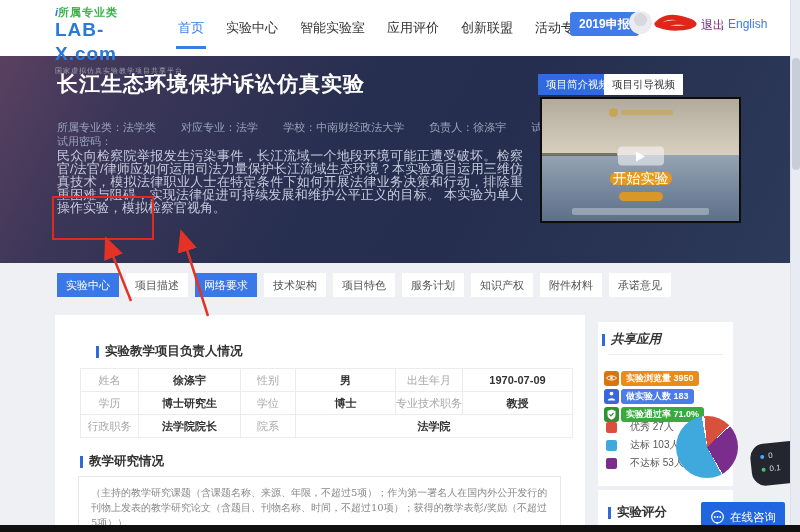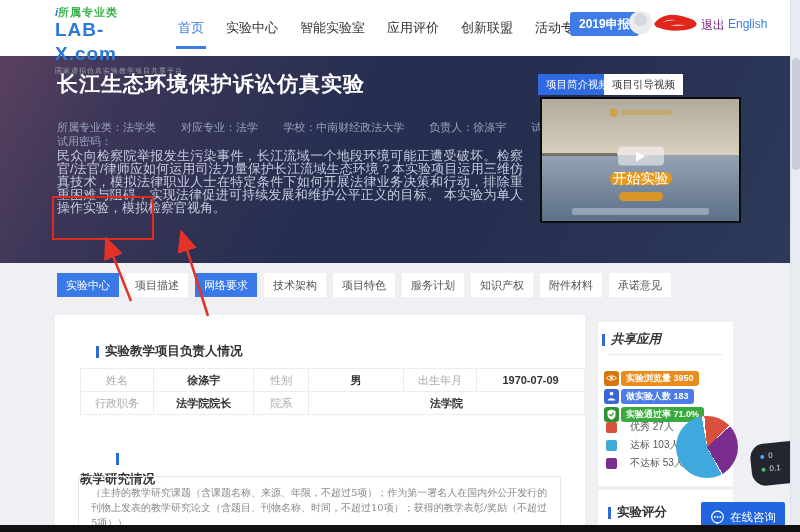--- a/index.html
+++ b/index.html
@@ -85,21 +85,21 @@
   .card{position:absolute;background:#fff;}
   .main-card{left:55px;top:315px;width:530px;height:217px;}
   .side-card1{left:598px;top:322px;width:135px;height:164px;}
   .side-card2{left:598px;top:490px;width:135px;height:42px;}
   .sec-head{display:flex;align-items:center;gap:6px;}
   .sec-bar{width:3px;height:12px;background:#2f6bd8;}
   .sec-title{font-size:12.5px;font-weight:bold;color:#333;}
 
   
   .info-table{position:absolute;left:25px;top:53px;border-collapse:collapse;table-layout:fixed;}
-  .info-table td{border:1px solid #ececec;height:22px;text-align:center;font-size:11px;padding:0 14px;
+  .info-table td{border:1px solid #ececec;height:22px;text-align:center;font-size:11px;padding:0 0;
                  overflow:hidden;white-space:nowrap;}
   .td-label{color:#a9a9a9;}
   .td-value{color:#333;font-weight:bold;}
 
   .note-box{position:absolute;left:23px;top:161px;width:457px;height:70px;border:1px solid #e8e8e8;
             padding:8px 12px 0 12px;}
   .note-text{margin:0;font-family:"DejaVu Serif",serif;font-size:10px;line-height:15px;color:#8a8a8a;}
 
   
   .side-divider{position:absolute;left:10px;top:32px;width:115px;height:1px;background:#ececec;}
@@ -223,28 +223,36 @@
     <tbody>
         <tr>
       <td class="td-label">姓名</td>
       <td class="td-value">徐涤宇</td>
       <td class="td-label">性别</td>
       <td class="td-value">男</td>
       <td class="td-label">出生年月</td>
       <td class="td-value">1970-07-09</td>
     </tr>
     <tr>
+      <td class="td-label">学历</td>
+      <td class="td-value">博士研究生</td>
+      <td class="td-label">学位</td>
+      <td class="td-value">博士</td>
+      <td class="td-label">专业技术职务</td>
+      <td class="td-value">教授</td>
+    </tr>
+    <tr>
       <td class="td-label">行政职务</td>
       <td class="td-value">法学院院长</td>
       <td class="td-label">院系</td>
       <td class="td-value" colspan="3">法学院</td>
     </tr>
   </tbody>
     </table>
-  <div class="sec-head" style="position:absolute;left:25px;top:138px;flex-direction:column;">
+  <div class="sec-head" style="position:absolute;left:25px;top:138px;">
     <div class="sec-bar"></div>
     <div class="sec-title">教学研究情况</div>
   </div>
   <div class="note-box">
     <p class="note-text">（主持的教学研究课题（含课题名称、来源、年限，不超过5项）；作为第一署名人在国内外公开发行的刊物上发表的教学研究论文（含题目、刊物名称、时间，不超过10项）；获得的教学表彰/奖励（不超过5项））</p>
 
   </div>
 </div>
 
 <div class="card side-card1">

